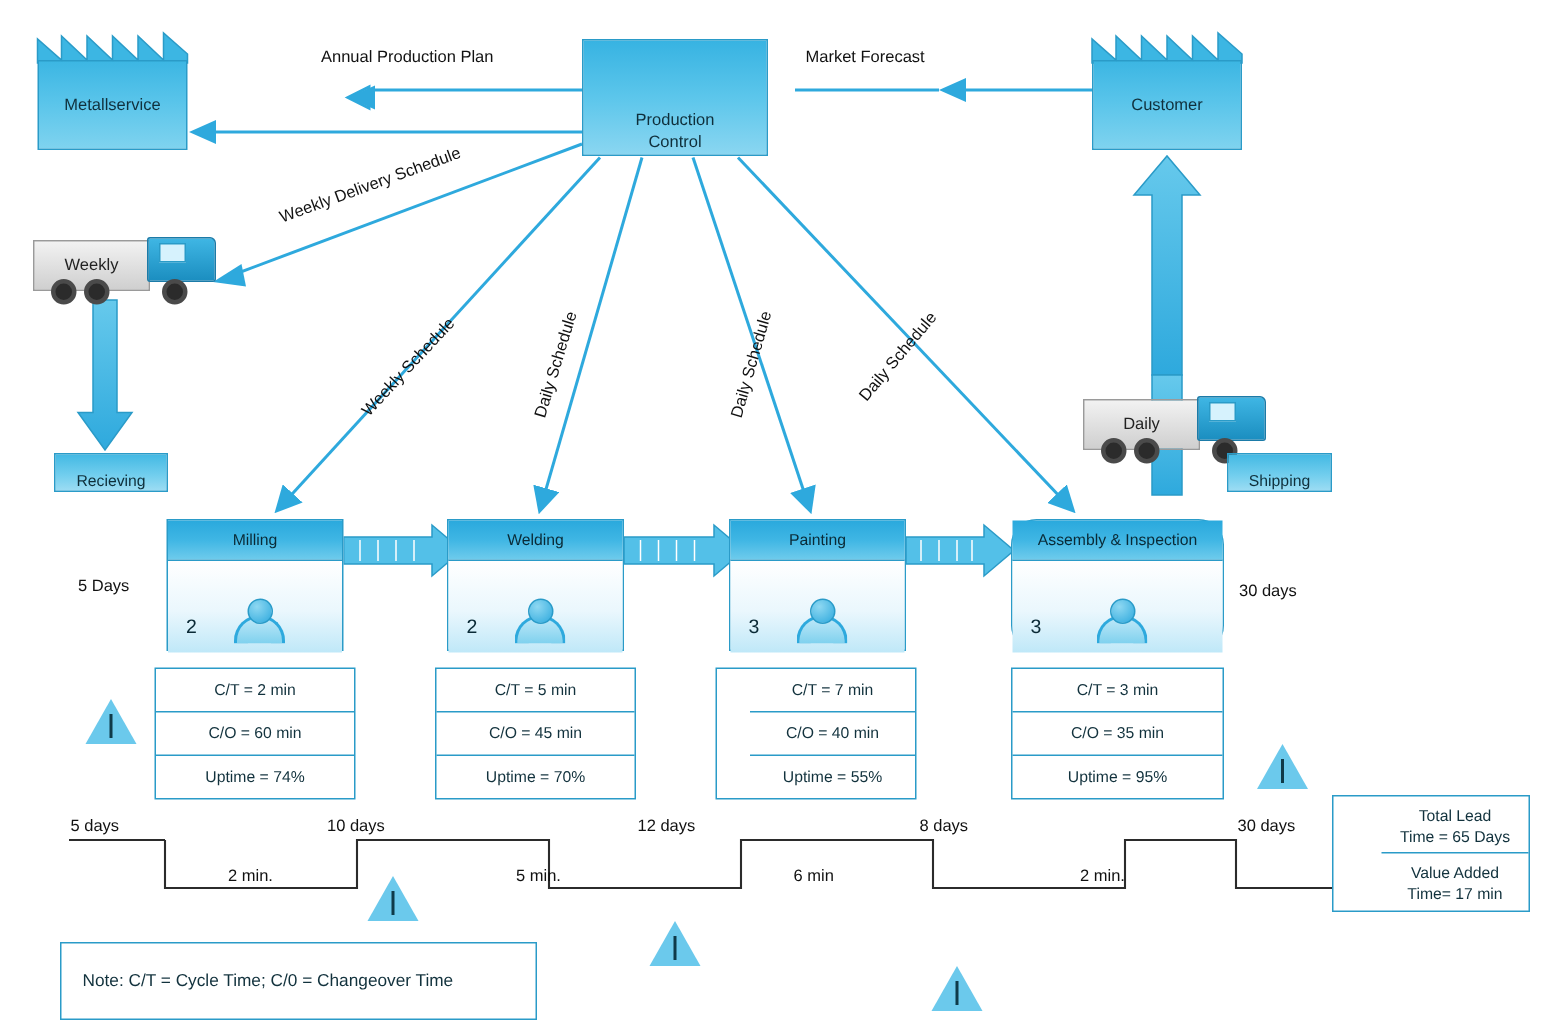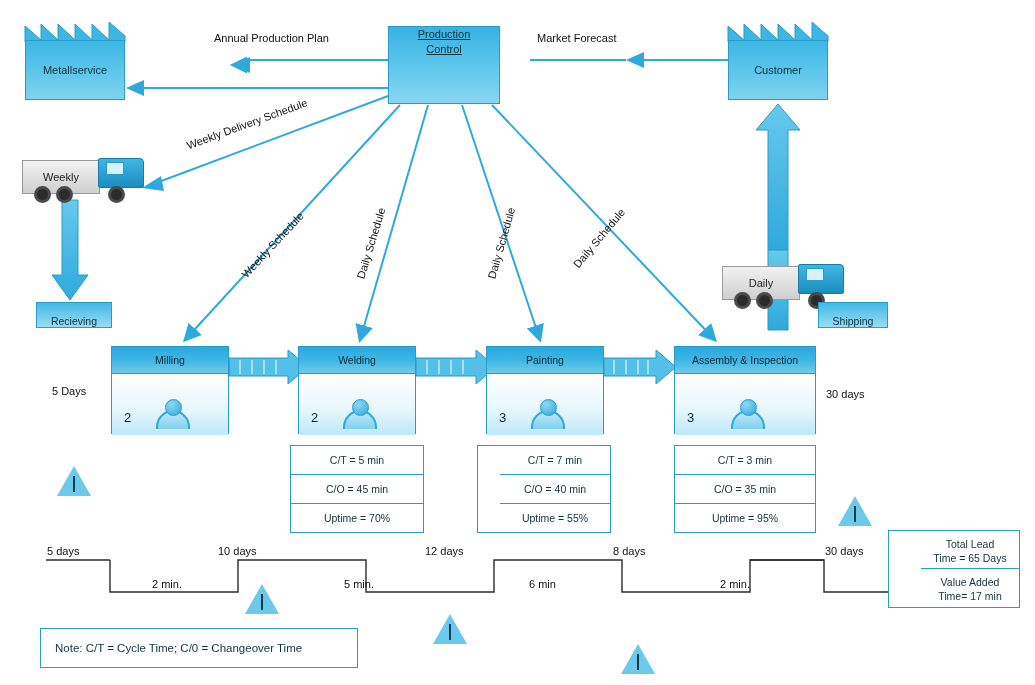--- a/index.html
+++ b/index.html
@@ -27,26 +27,26 @@
   .factory .roof{
     position:absolute;left:0;top:0;width:100px;height:20px;
   }
   .factory .label{
     position:absolute;left:0;top:18px;width:100px;height:60px;
     display:flex;align-items:center;justify-content:center;
     font-size:11px;color:#10303c;text-align:center;
   }
 
   .ctrlbox{
-    width:112px;height:78px;
+    width:124px;height:78px;
     background:linear-gradient(180deg,#37b3e2 0%,#5cc6eb 50%,#8ad6f1 100%);
     border:1px solid #2a9bc8;
     box-sizing:border-box;
-    display:flex;align-items:flex-start;justify-content:center;
-    text-align:center;font-size:11px;color:#0f2f3b;line-height:1.35;text-decoration:underline;
+    display:flex;align-items:flex-end;justify-content:center;
+    text-align:center;font-size:11px;color:#0f2f3b;line-height:1.35;
   }
 
   .smallbox{
     background:linear-gradient(180deg,#43b9e4 0%,#74cfee 60%,#9cdcf3 100%);
     border:1px solid #2a9bc8;box-sizing:border-box;
     display:flex;align-items:flex-end;justify-content:center;
     font-size:10.5px;color:#0f2f3b;
   }
 
   
@@ -55,21 +55,21 @@
     border:1px solid #2a9bc8;box-sizing:border-box;
     background:#ffffff;
   }
   .process .head{
     height:26px;
     background:linear-gradient(180deg,#2aa9dd 0%,#3fb6e4 50%,#6ecbec 100%);
     border-bottom:1px solid #2a9bc8;
     display:flex;align-items:center;justify-content:center;
     font-size:10.5px;color:#0a2a36;
   }
-  .process.wide{width:142px;}
+  .process.wide{width:142px;border-radius:17px;}
   .process .body{
     height:61px;position:relative;
     background:linear-gradient(180deg,#ffffff 0%,#eaf7fd 55%,#bfe8f8 100%);
   }
   .process .count{
     position:absolute;left:12px;bottom:10px;font-size:13px;color:#0a2a36;
   }
   .process .operator{
     position:absolute;left:44px;bottom:6px;width:34px;height:30px;
   }
@@ -294,20 +294,25 @@
   <div class="abs process" style="left:111px;top:346px;">
     <div class="head">Milling</div>
     <div class="body">
       <div class="count">2</div>
       <div class="operator">
         <div class="arc"></div>
           <div class="head-c"></div>
       </div>
     </div>
   </div>
+  <div class="abs databox" style="left:103px;top:445px;">
+    <div>C/T = 2 min</div>
+    <div>C/O = 60 min</div>
+    <div>Uptime = 74%</div>
+  </div>
 
   <div class="abs tri" style="left:245px;top:400px;">
     <div class="shape"></div>
       <div class="bar"></div>
   </div>
 
   <div class="abs process" style="left:298px;top:346px;">
     <div class="head">Welding</div>
     <div class="body">
       <div class="count">2</div>
@@ -376,17 +381,17 @@
   <div class="abs txt" style="left:529px;top:578px;">6 min</div>
   <div class="abs txt" style="left:720px;top:578px;">2 min.</div>
 
   <div class="abs legendbox" style="left:888px;top:530px;width:132px;height:78px;">
     <div style="white-space:pre-line;height:38px;box-sizing:border-box;">Total Lead
 Time = 65 Days</div>
     <div style="white-space:pre-line;height:39px;box-sizing:border-box;">Value Added
 Time= 17 min</div>
   </div>
 
-  <div class="abs note" style="left:40px;top:628px;width:318px;height:40px;">
+  <div class="abs note" style="left:40px;top:628px;width:318px;height:52px;">
     <span>Note: C/T = Cycle Time; C/0 = Changeover Time</span>
   </div>
 
 </div>
 
 </body></html>

